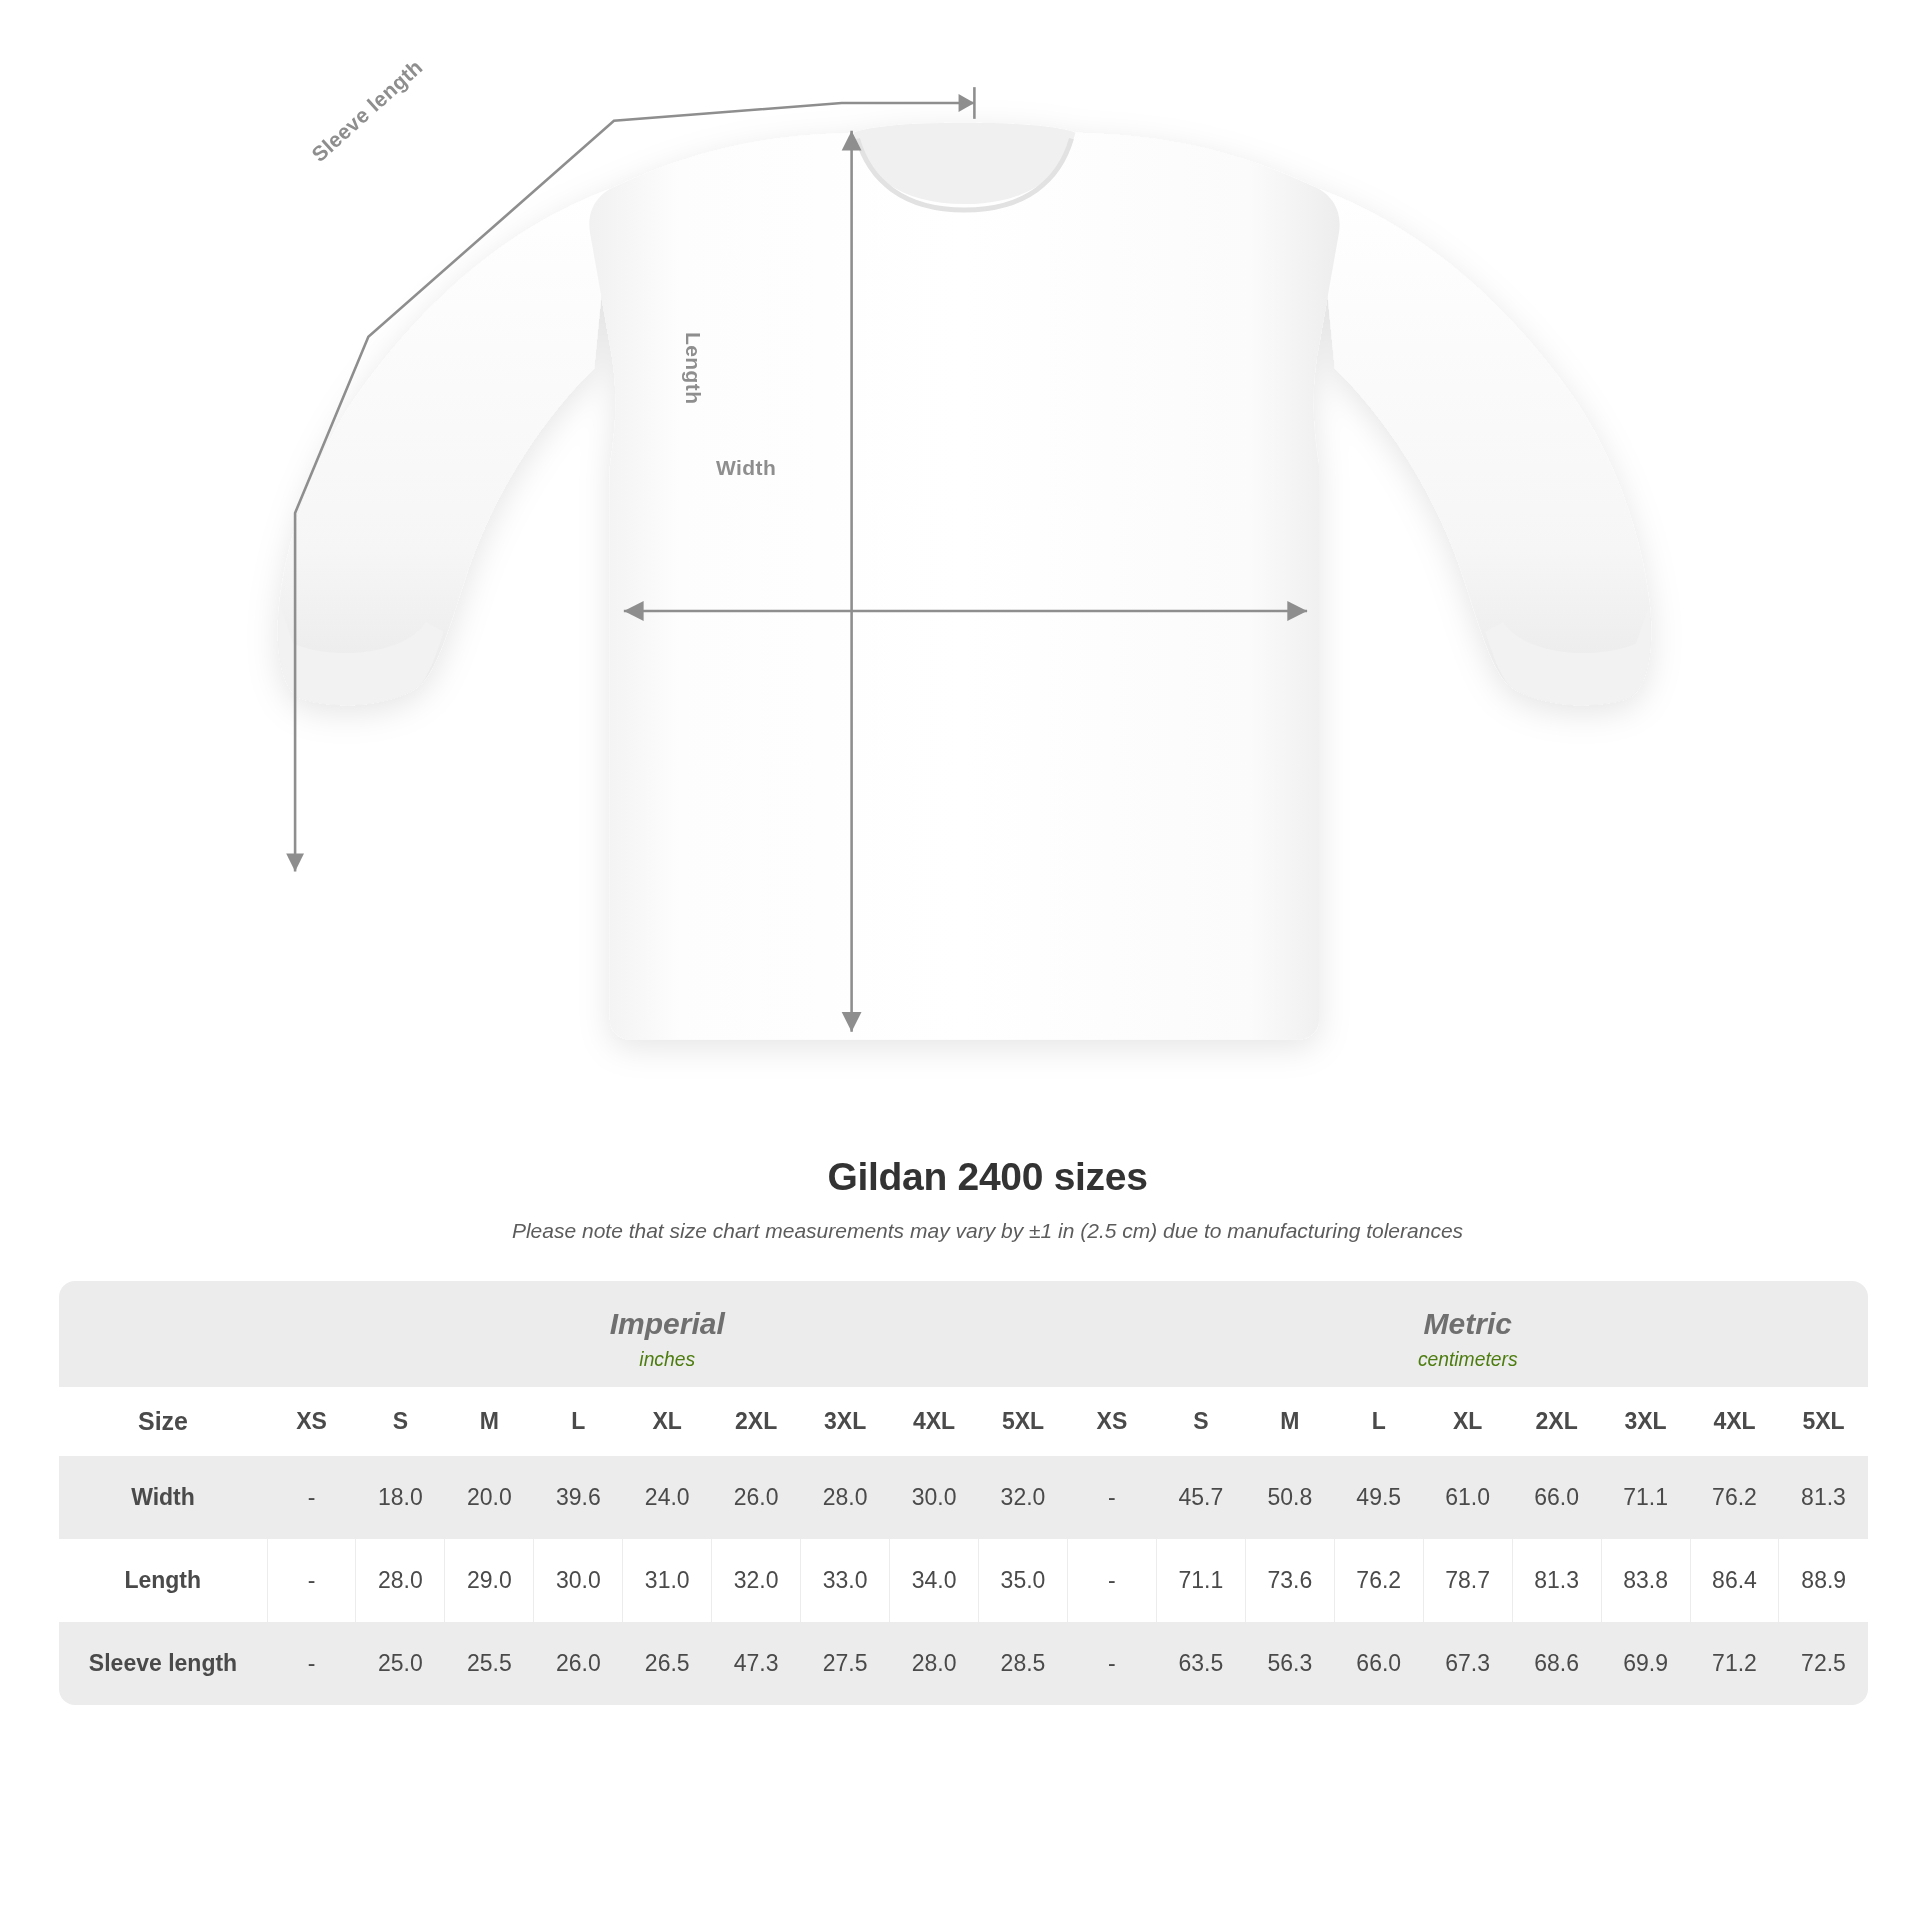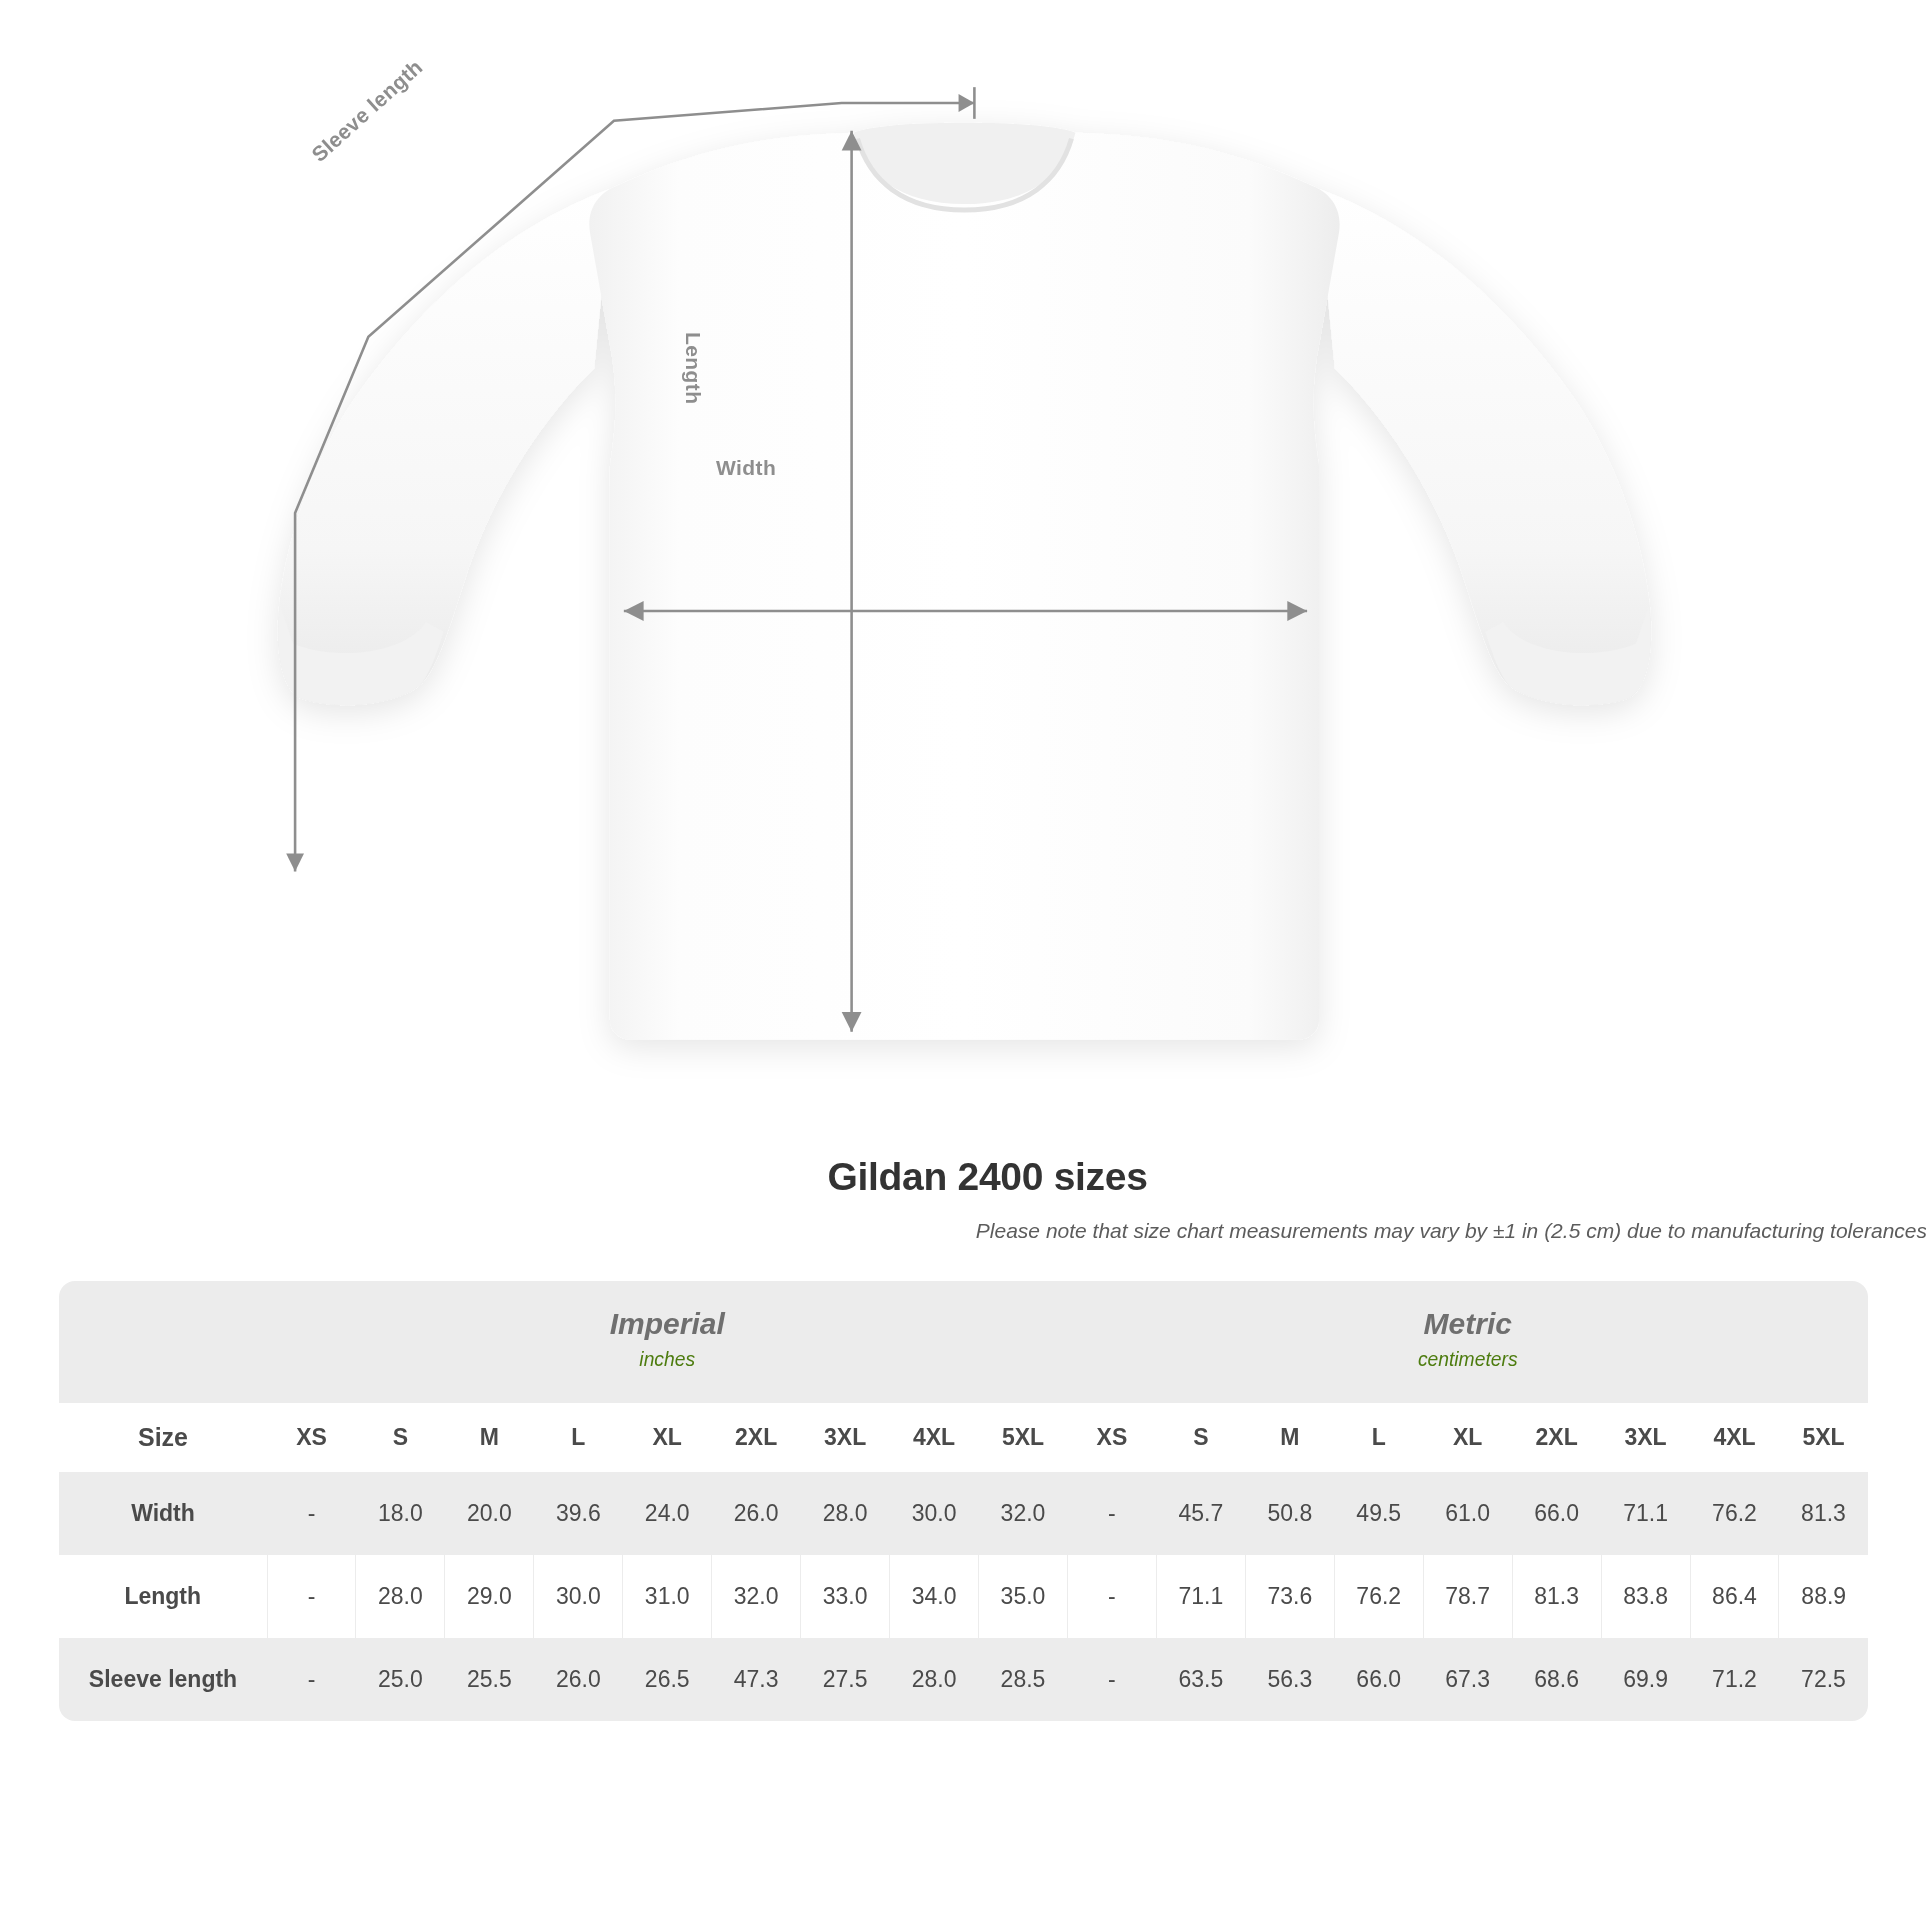--- a/index.html
+++ b/index.html
@@ -69,21 +69,20 @@
     font-weight: bold;
     color: #333333;
     margin: 0;
     letter-spacing: -0.3px;
   }
   .chart-subtitle {
     font-size: 21px;
     font-style: italic;
     color: #5c5c5c;
     margin: 20px 0 0 0;
-    text-align: right;
   }
 
   
   .table-wrap {
     margin: 38px 59px 0 59px;
     border-radius: 16px;
     overflow: hidden;
   }
   table.size-table {
     width: 100%;
@@ -93,21 +92,21 @@
   table.size-table td, table.size-table th {
     text-align: center;
     vertical-align: middle;
     font-size: 23px;
     color: #4a4a4a;
     border: none;
   }
   
   .unit-row td {
     background: #ececec;
-    padding: 26px 0 32px 0;
+    padding: 26px 0 16px 0;
   }
   .unit-name {
     font-size: 30px;
     font-weight: bold;
     font-style: italic;
     color: #6f6f6f;
     display: block;
   }
   .unit-sub {
     font-size: 19.3px;

